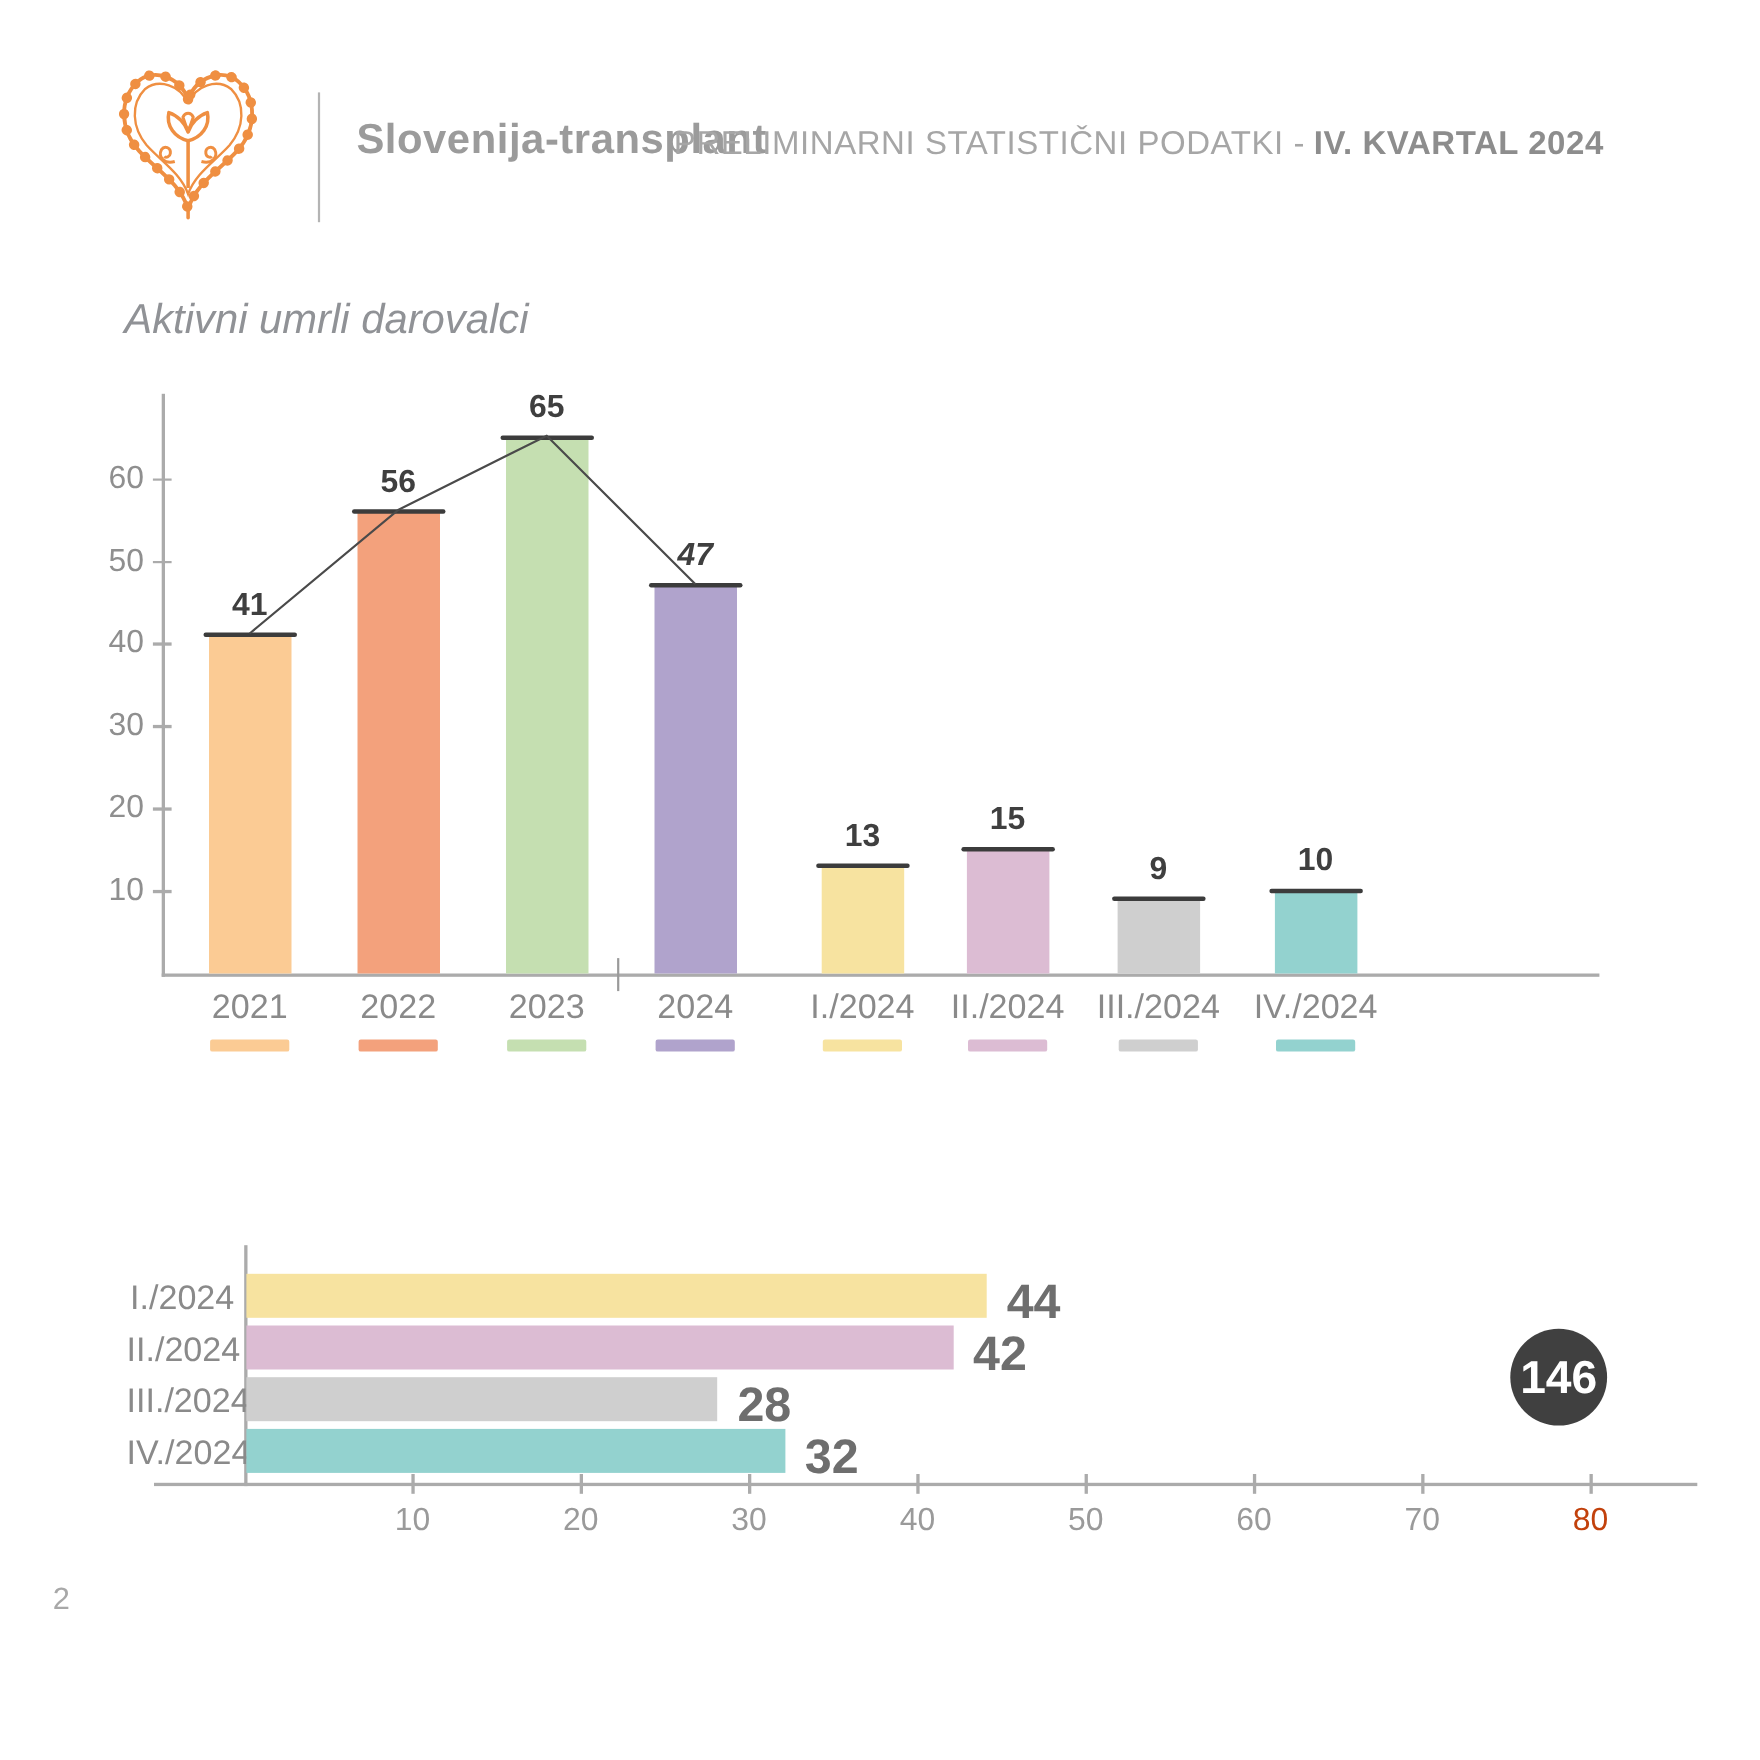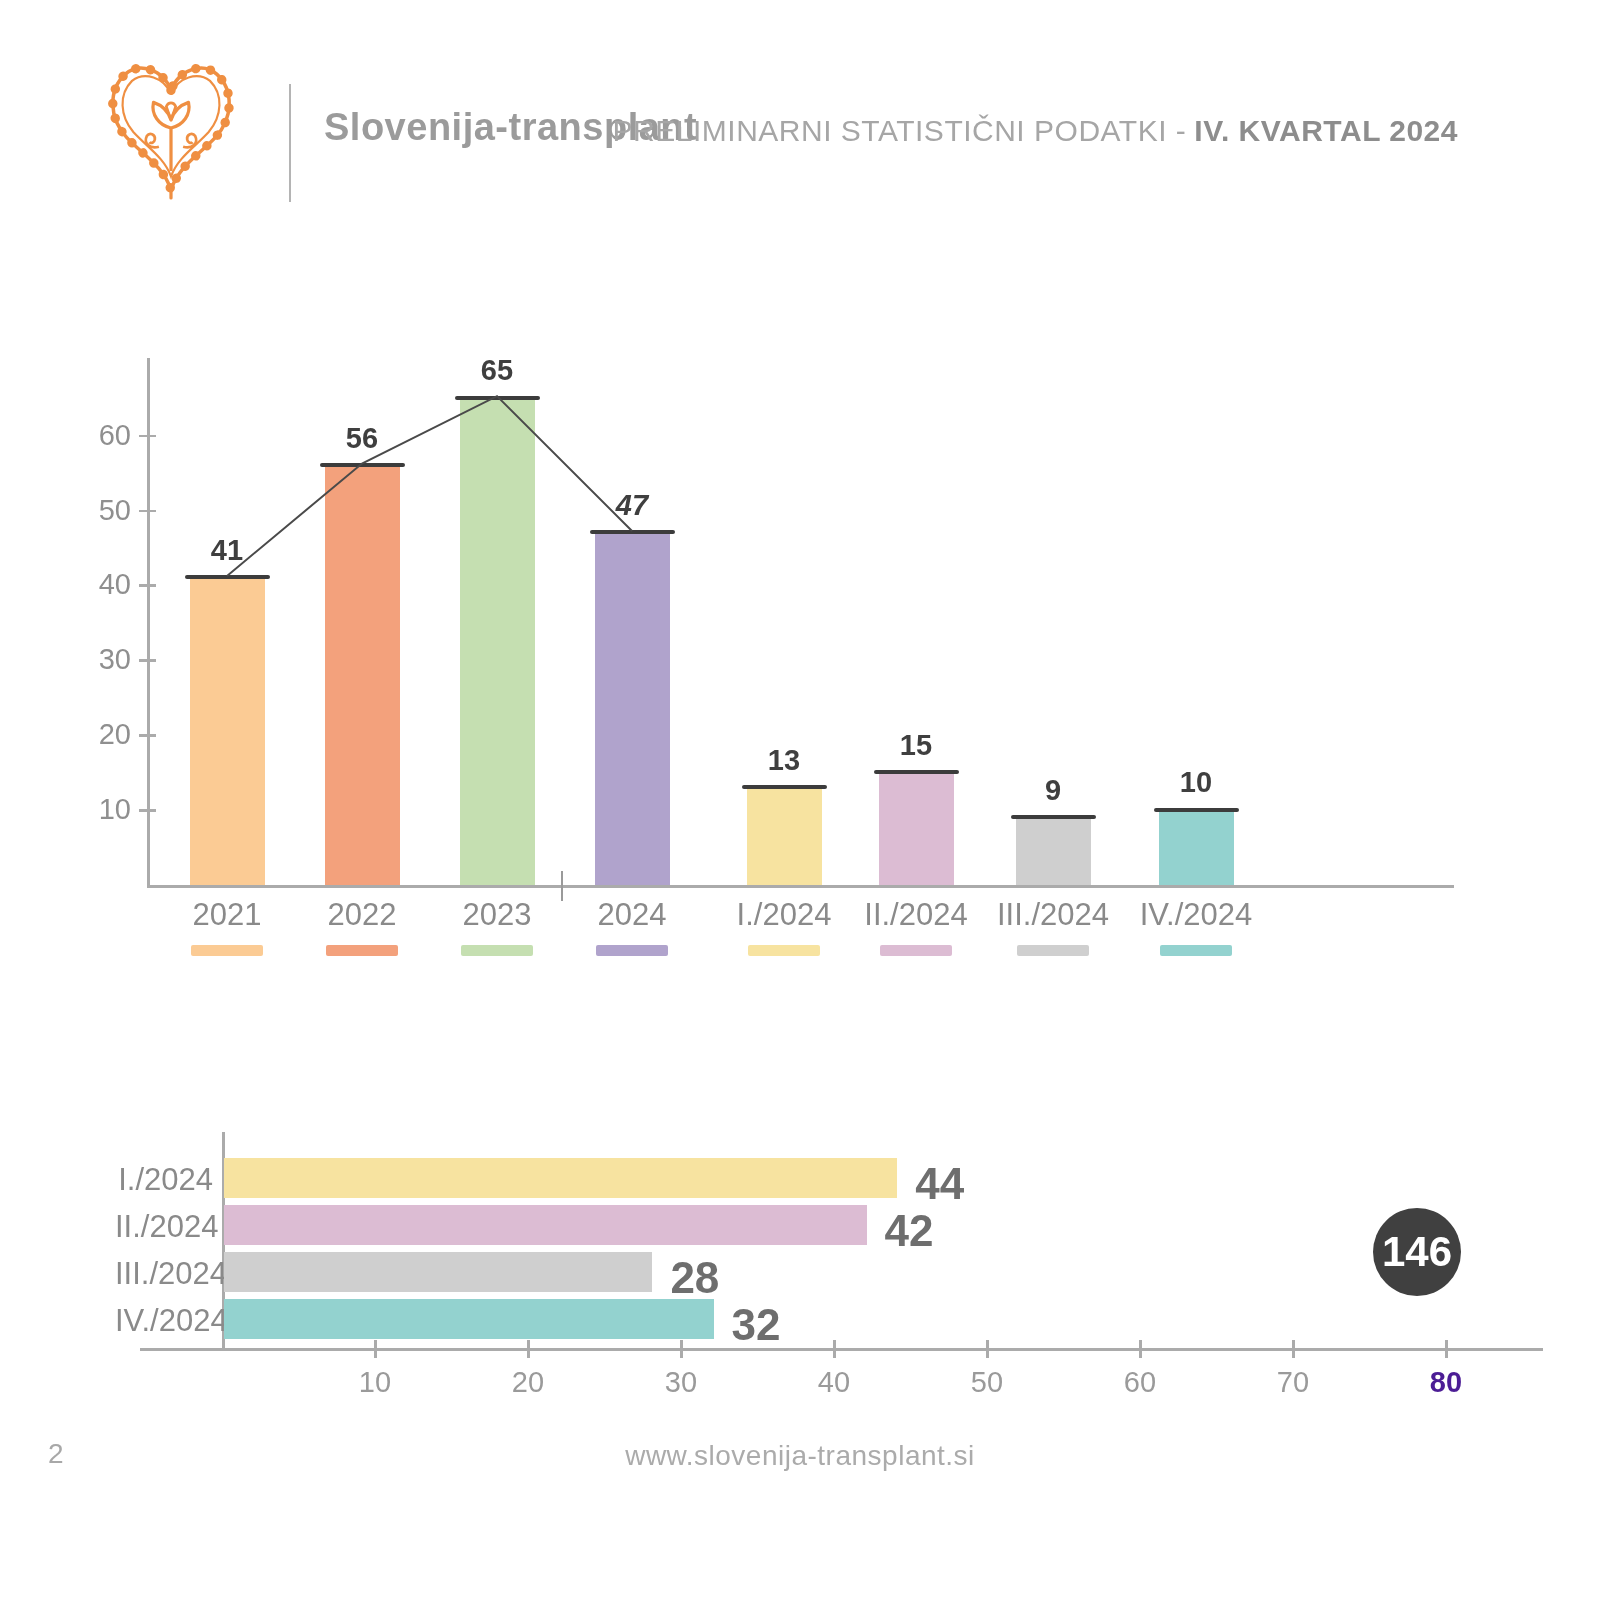--- a/index.html
+++ b/index.html
@@ -61,20 +61,21 @@
     <path d="M41 66 C34 68 29.5 63 32 58 C34 55 38.5 56.5 38 60.5 C37.7 63 35 63.8 34 62.5" stroke-width="2"></path>
     <path d="M59 66 C66 68 70.5 63 68 58 C66 55 61.5 56.5 62 60.5 C62.3 63 65 63.8 66 62.5" stroke-width="2"></path>
     <path d="M50 98 L50 104" stroke-width="2.4" stroke-linecap="round"></path>
   </svg>
 
   <div class="header-divider"></div>
   <div class="brand">Slovenija-transplant</div>
   <div class="subtitle"><span>PRELIMINARNI STATISTIČNI PODATKI -</span><span class="bold">IV. KVARTAL 2024</span>
   </div>
 
+  <div class="chart-title" id="chart1-title">Aktivni umrli darovalci</div>
   <div class="chart" id="chart1">
       <div class="axis-line" style="left: 32px; top: 8px; width: 2.5px; height: 530px;"></div>
       <div class="axis-line" style="left: 32px; top: 535px; width: 1307px; height: 2.5px;"></div>
       <div class="tick-mark" style="left: 24px; top: 459.1px; width: 17px; height: 2.5px;"></div>
       <div class="tick-label" style="left: -29px; top: 443.1px; width: 45px; text-align: right;">10</div>
       <div class="tick-mark" style="left: 24px; top: 384.2px; width: 17px; height: 2.5px;"></div>
       <div class="tick-label" style="left: -29px; top: 368.2px; width: 45px; text-align: right;">20</div>
       <div class="tick-mark" style="left: 24px; top: 309.3px; width: 17px; height: 2.5px;"></div>
       <div class="tick-label" style="left: -29px; top: 293.3px; width: 45px; text-align: right;">30</div>
       <div class="tick-mark" style="left: 24px; top: 234.4px; width: 17px; height: 2.5px;"></div>
@@ -141,30 +142,29 @@
       <div class="tick-label" style="left: 536px; top: 246px; width: 60px; text-align: center; color: rgb(154, 154, 154);">30</div>
       <div class="tick-mark" style="left: 718px; top: 220px; width: 2.5px; height: 18px;"></div>
       <div class="tick-label" style="left: 689px; top: 246px; width: 60px; text-align: center; color: rgb(154, 154, 154);">40</div>
       <div class="tick-mark" style="left: 871px; top: 220px; width: 2.5px; height: 18px;"></div>
       <div class="tick-label" style="left: 842px; top: 246px; width: 60px; text-align: center; color: rgb(154, 154, 154);">50</div>
       <div class="tick-mark" style="left: 1024px; top: 220px; width: 2.5px; height: 18px;"></div>
       <div class="tick-label" style="left: 995px; top: 246px; width: 60px; text-align: center; color: rgb(154, 154, 154);">60</div>
       <div class="tick-mark" style="left: 1177px; top: 220px; width: 2.5px; height: 18px;"></div>
       <div class="tick-label" style="left: 1148px; top: 246px; width: 60px; text-align: center; color: rgb(154, 154, 154);">70</div>
       <div class="tick-mark" style="left: 1330px; top: 220px; width: 2.5px; height: 18px;"></div>
-      <div class="tick-label" style="left: 1301px; top: 246px; width: 60px; text-align: center; color: #4c1d95; font-weight: bold;">80</div>
+      <div class="tick-label" style="left: 1301px; top: 246px; width: 60px; text-align: center; color: #c2410c;">80</div>
       <div class="h-cat-label" style="top: 42px;">I./2024</div>
       <div class="bar" style="left: 109px; top: 38px; width: 673.2px; height: 40px; background: rgb(247, 227, 160);"></div>
       <div class="h-bar-value" style="left: 800.2px; top: 39px;">44</div>
       <div class="h-cat-label" style="top: 89px;">II./2024</div>
       <div class="bar" style="left: 109px; top: 85px; width: 642.6px; height: 40px; background: rgb(220, 188, 211);"></div>
       <div class="h-bar-value" style="left: 769.6px; top: 86px;">42</div>
       <div class="h-cat-label" style="top: 136px;">III./2024</div>
       <div class="bar" style="left: 109px; top: 132px; width: 428.4px; height: 40px; background: rgb(207, 207, 207);"></div>
       <div class="h-bar-value" style="left: 555.4px; top: 133px;">28</div>
       <div class="h-cat-label" style="top: 183px;">IV./2024</div>
       <div class="bar" style="left: 109px; top: 179px; width: 489.6px; height: 40px; background: rgb(147, 210, 207);"></div>
       <div class="h-bar-value" style="left: 616.6px; top: 180px;">32</div>
     </div>
 
   <div class="page-number">2</div>
-  <div class="website">www.slovenija-transplant.si</div>
 </div>
 
 </body></html>

